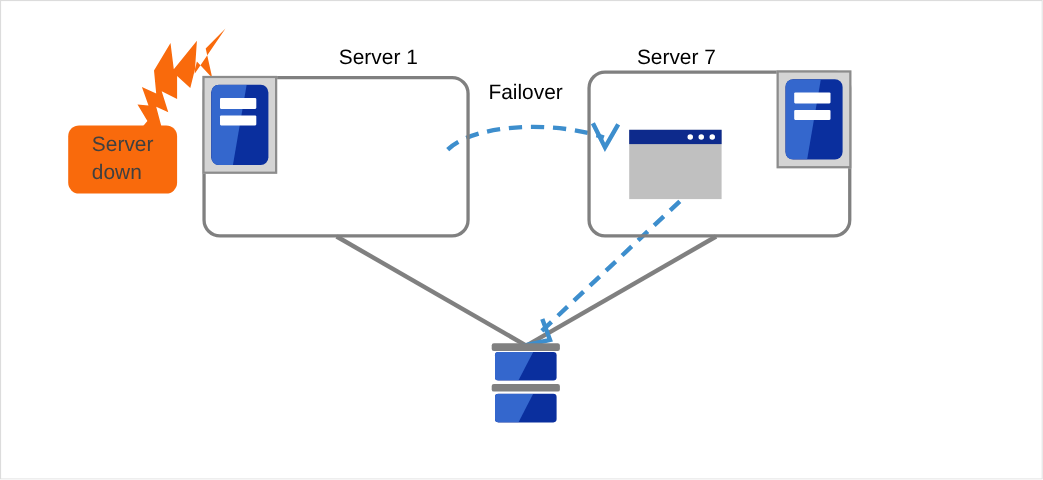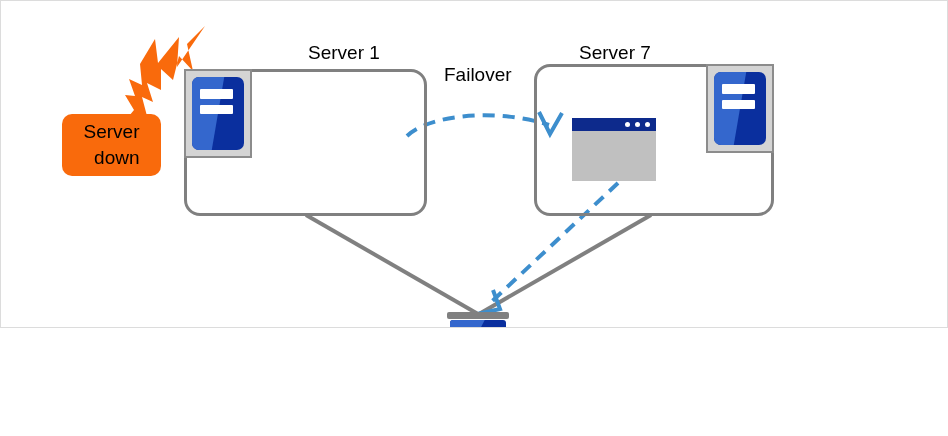--- a/index.html
+++ b/index.html
@@ -3,40 +3,40 @@
 <meta charset="utf-8">
 <style>
   html, body {
     margin: 0;
     padding: 0;
     background: #ffffff;
   }
   #canvas {
     position: relative;
     width: 948px;
-    height: 328px;
+    height: 436px;
     background: #ffffff;
     border: 1px solid #dcdcdc;
     box-sizing: border-box;
     overflow: hidden;
     font-family: "Liberation Sans", sans-serif;
   }
   .abs { position: absolute; }
 
   
   .label {
     color: #000000;
     font-size: 19px;
     line-height: 1.1;
     white-space: nowrap;
     font-family: "Liberation Sans", sans-serif;
   }
   #server1-label { left: 307px; top: 42px; }
   #server2-label { left: 578px; top: 42px; }
-  #failover-label { left: 443px; top: 64px; }
+  #failover-label { left: 443px; top: 74px; }
   #appA-label     { left: 552px; top: 94px; }
   #disk-label     { left: 428px; top: 395px; font-size: 19px; }
 
   
   .server-box {
     border: 3px solid #808080;
     border-radius: 16px;
     background: transparent;
     box-sizing: border-box;
   }
@@ -101,24 +101,24 @@
   }
   .app-dot.d1 { right: 26px; }
   .app-dot.d2 { right: 16px; }
   .app-dot.d3 { right: 6px; }
 
   
   #server-down {
     left: 61px; top: 113px; width: 99px; height: 62px;
     background: #f96a0c;
     border-radius: 10px;
-    color: #000000;
+    color: #404040;
     font-size: 19px;
     line-height: 1.35;
-    text-align: right;
+    text-align: left;
     display: flex;
     align-items: center;
     justify-content: center;
     font-family: "Liberation Sans", sans-serif;
   }
   #server-down span { display: block; }
 
   
   #disk { left: 446px; top: 311px; width: 62px; height: 76px; }
   .disk-bar {

